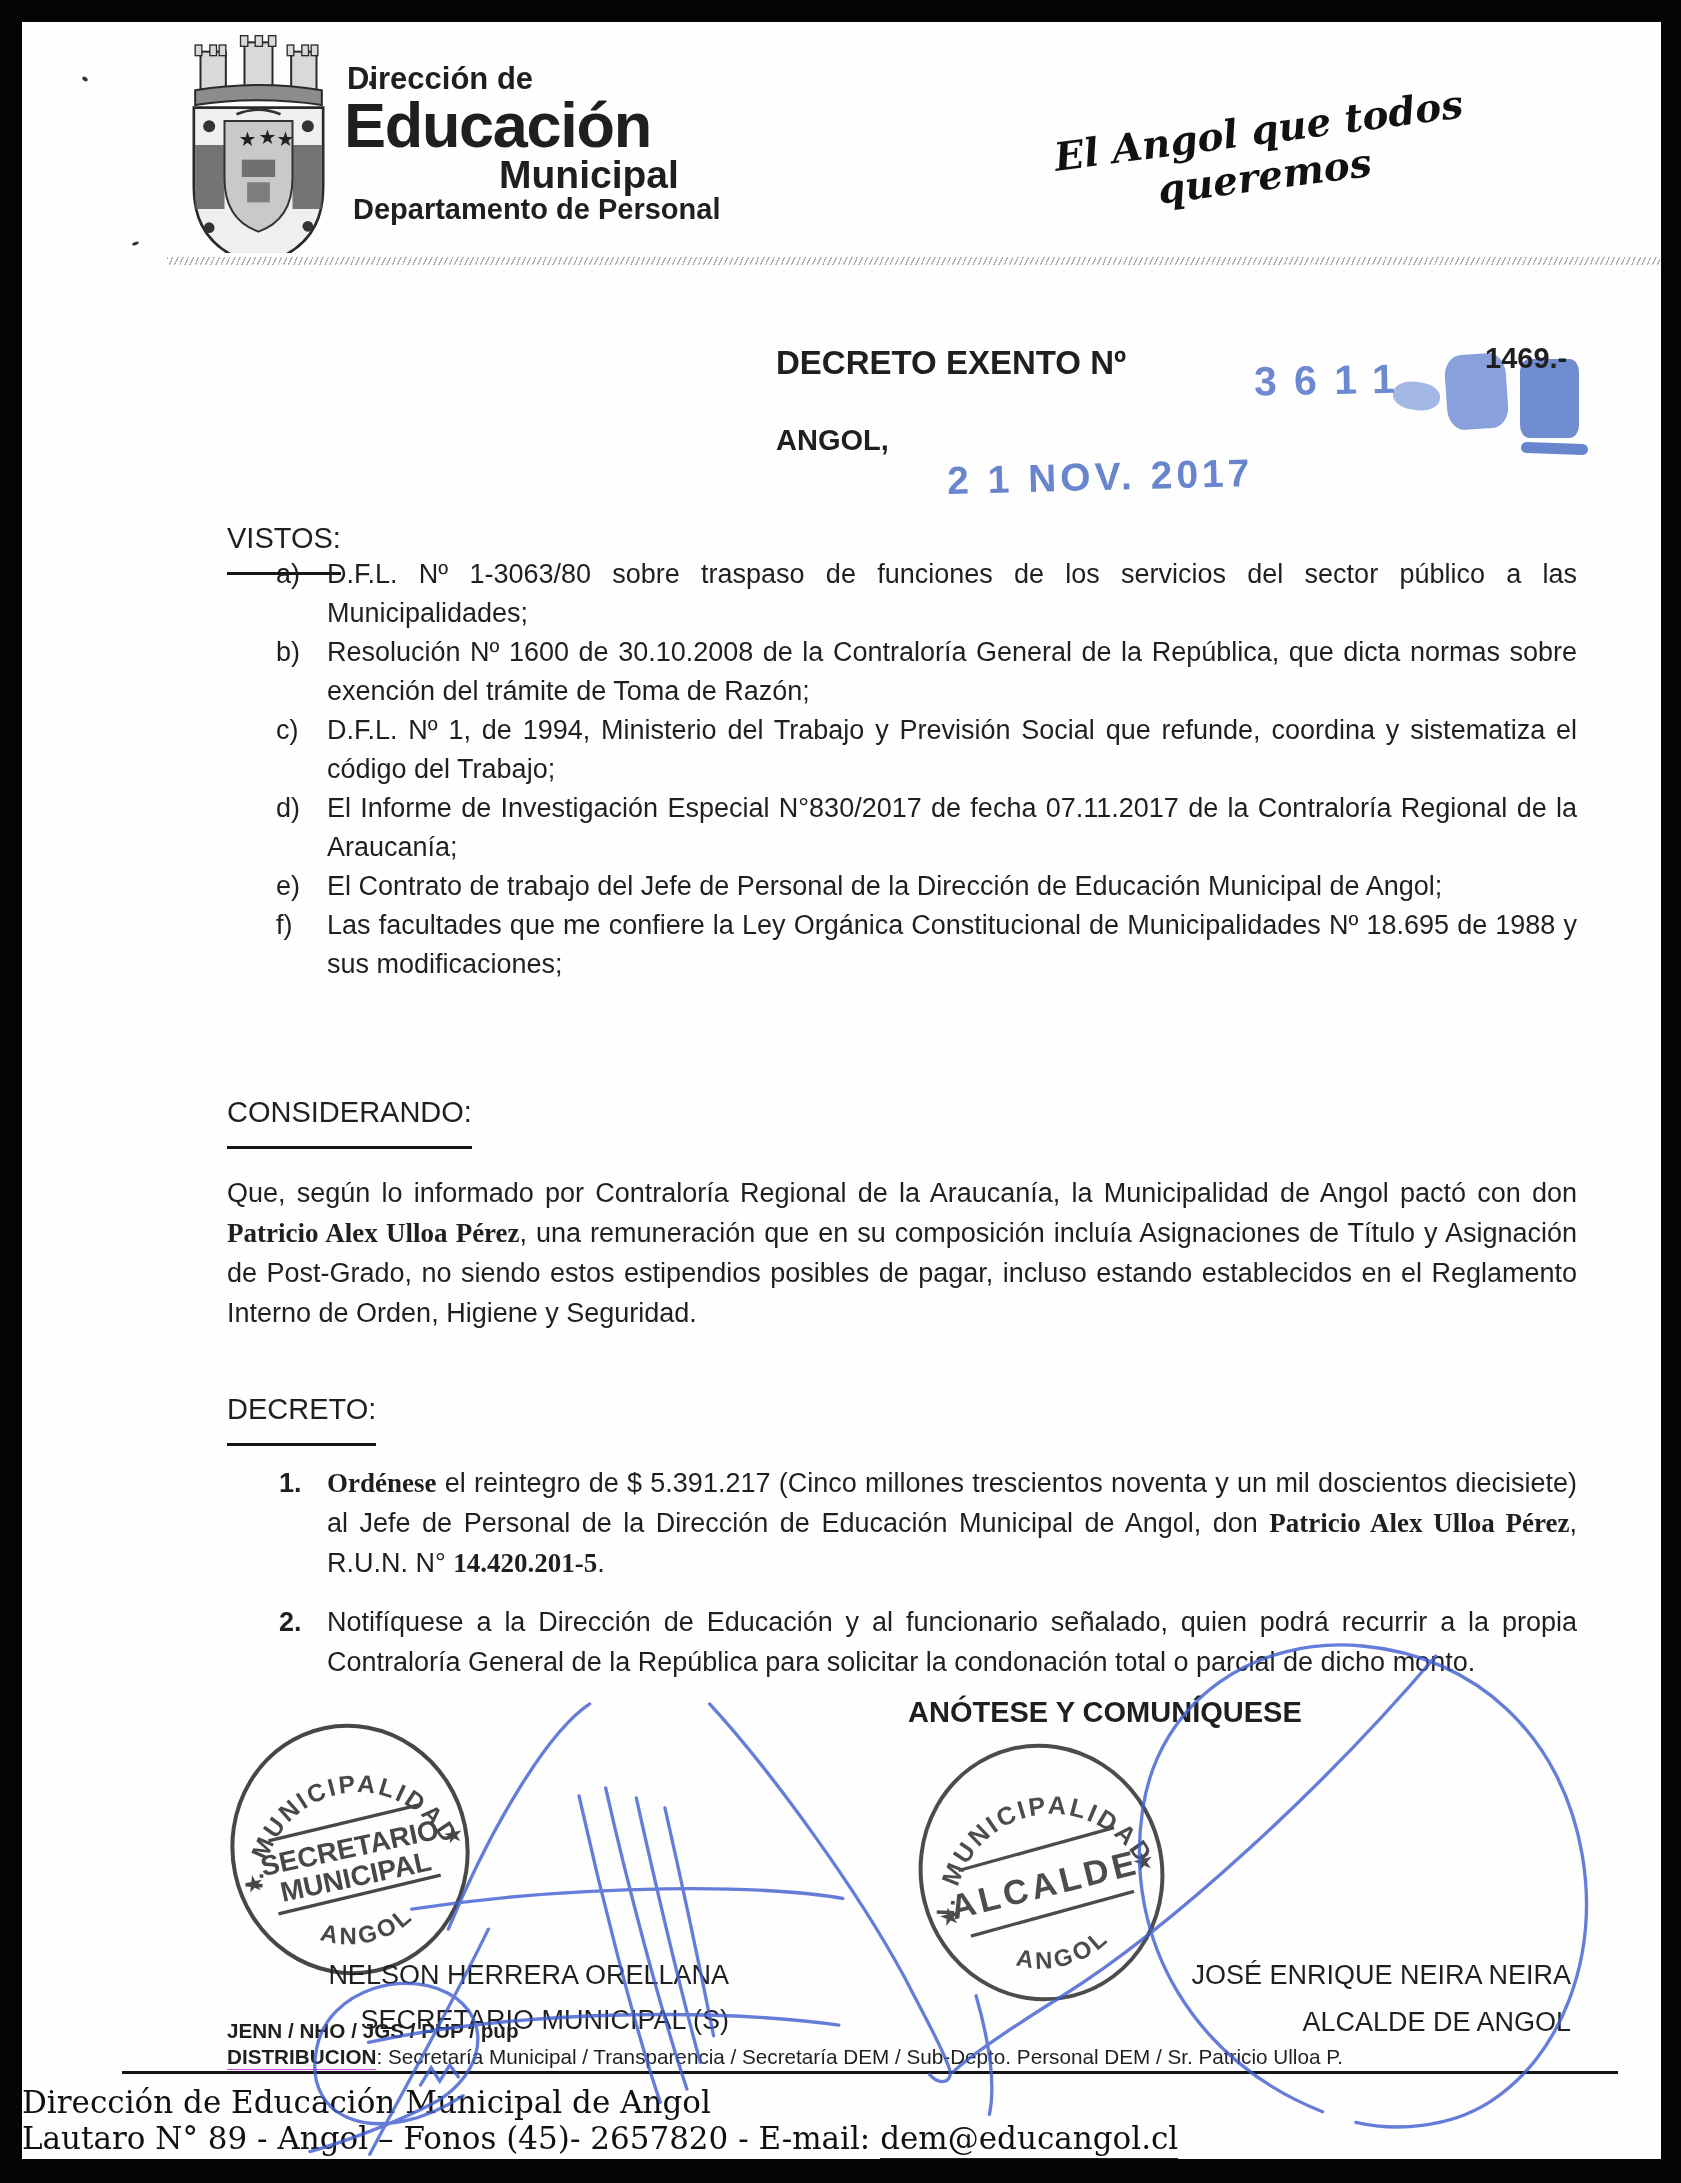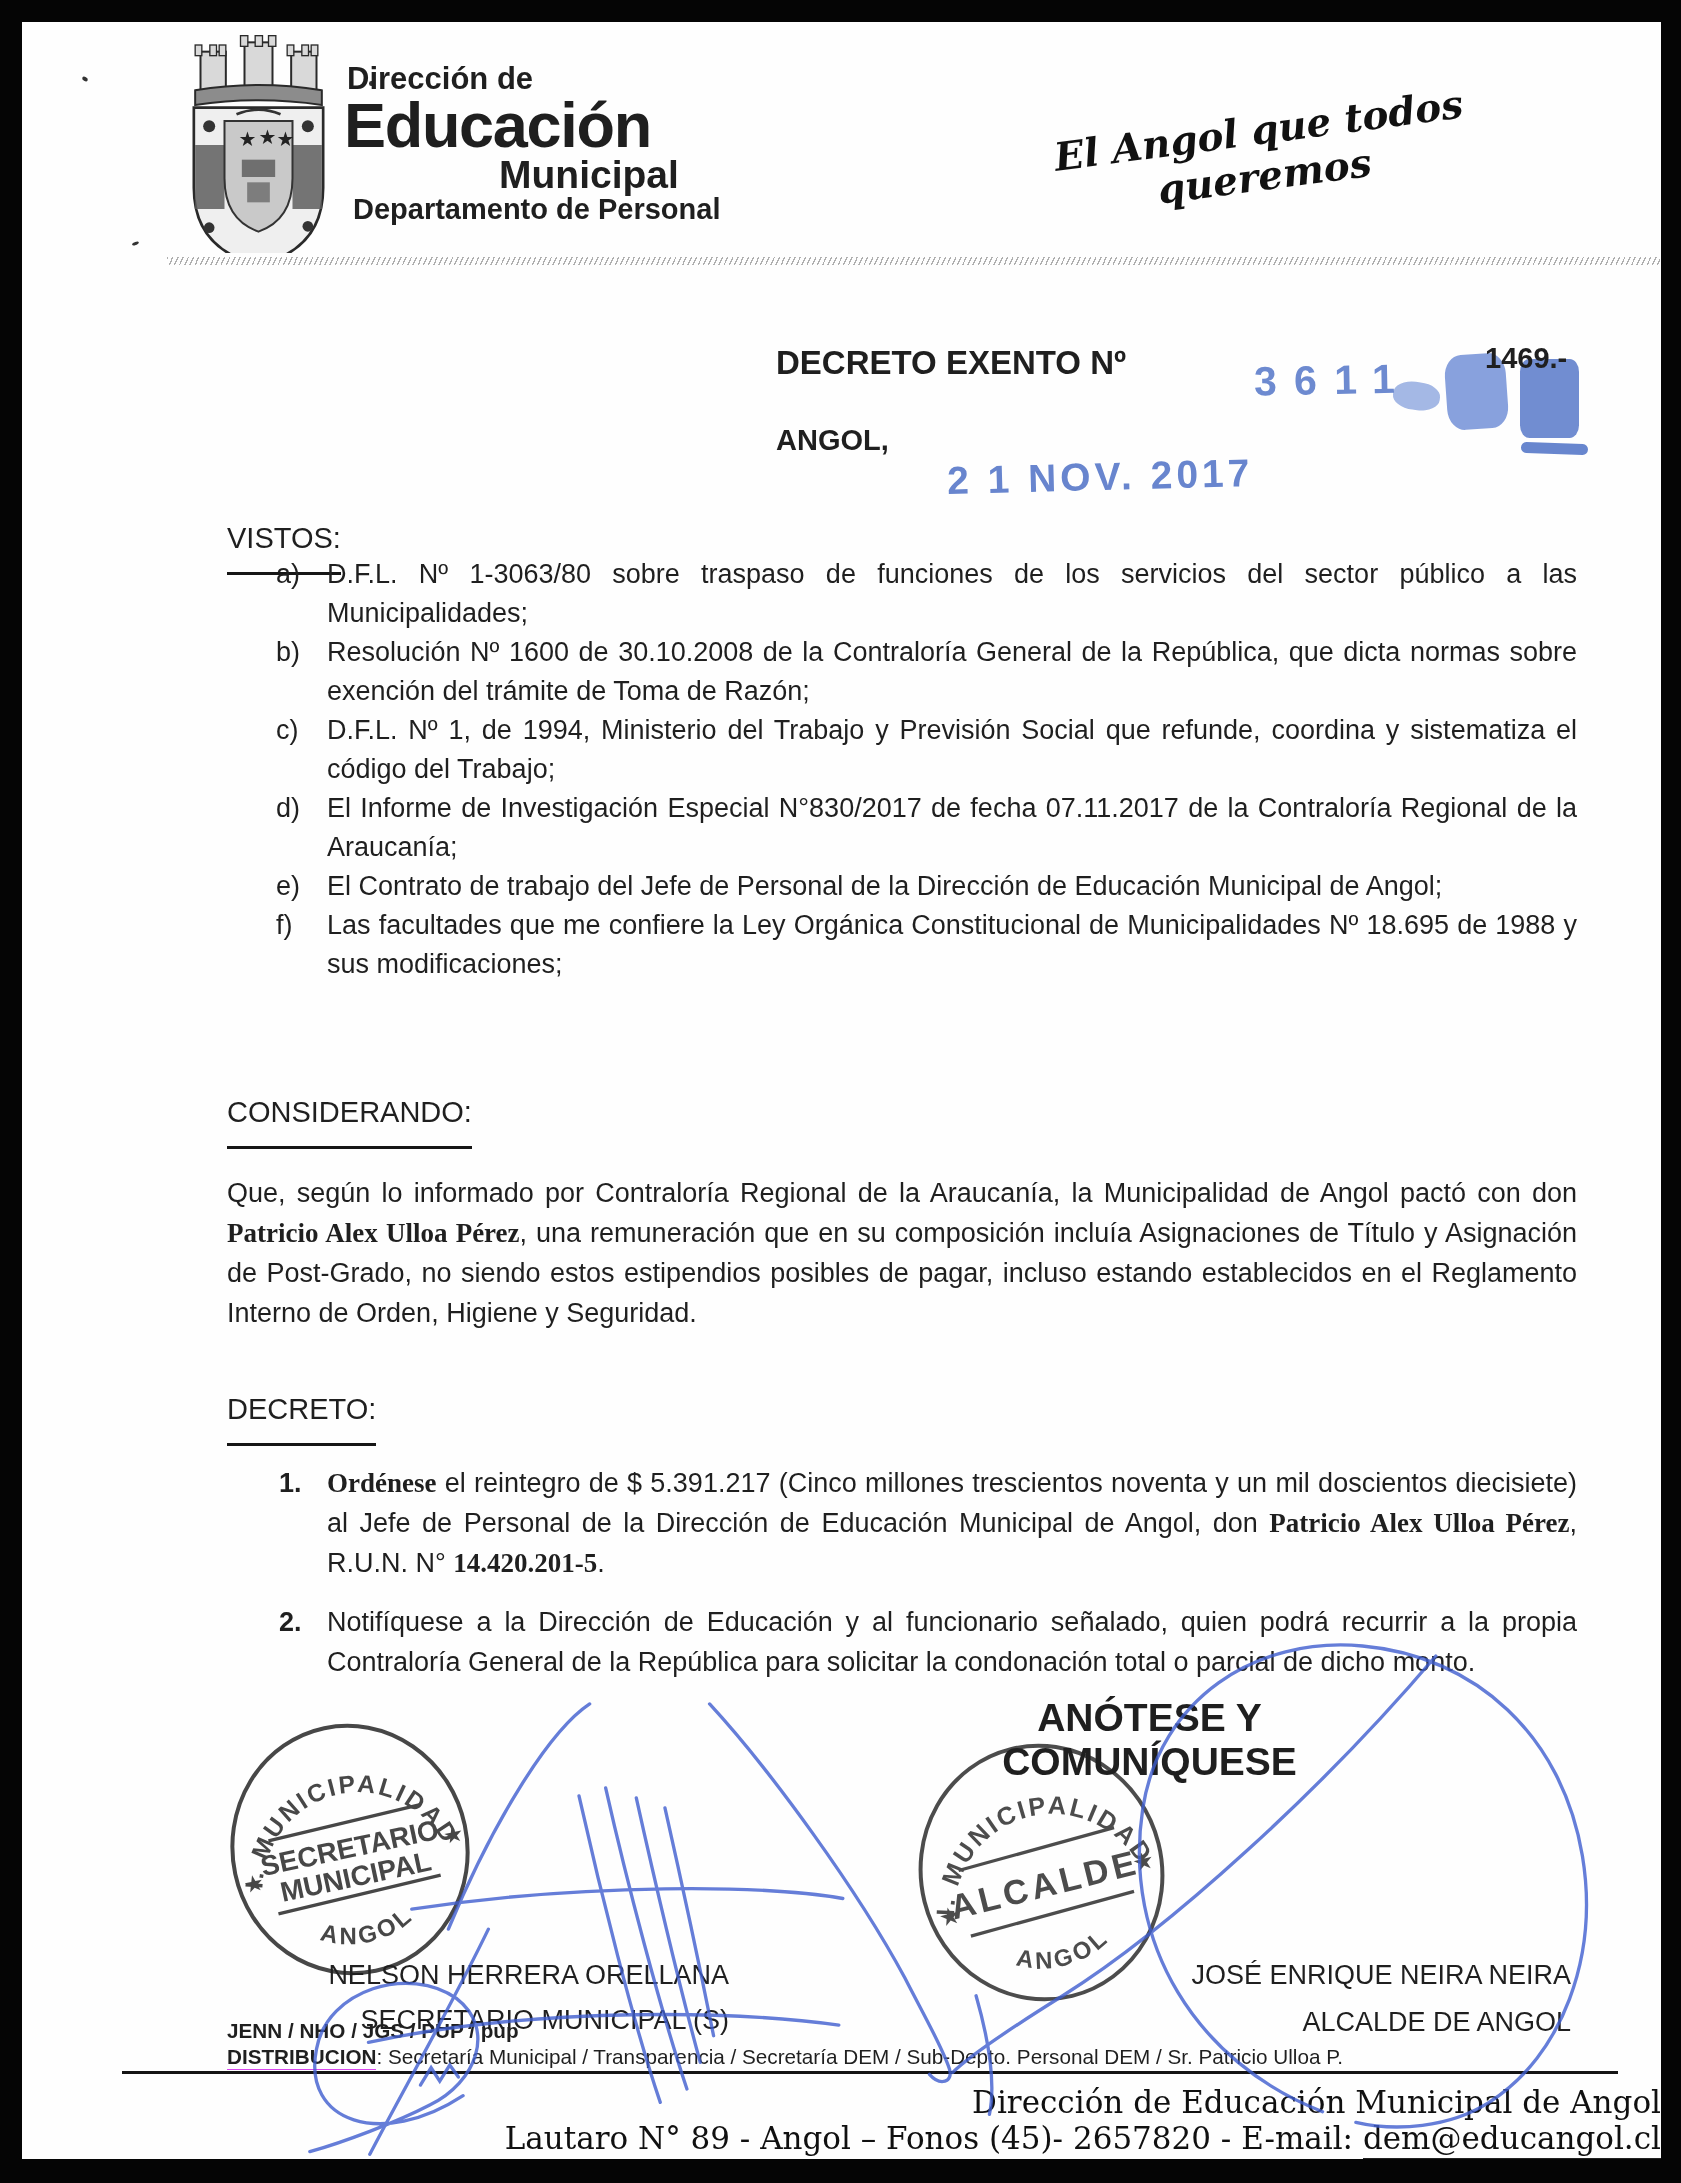--- a/index.html
+++ b/index.html
@@ -28,30 +28,30 @@
   
   .heading{font-size:29px;font-weight:normal;border-bottom:3.3px solid #161616;padding-bottom:18px;}
   .bodyblock{width:1350px;font-size:27px;line-height:39px;text-align:justify;}
   .vitem{display:flex;}
   .vletter{flex:none;width:100px;padding-left:49px;box-sizing:border-box;}
   .vtext{flex:1;text-align:justify;}
   .ditem{display:flex;margin-bottom:18.7px;}
   .dnum{flex:none;width:100px;padding-left:52px;box-sizing:border-box;font-weight:bold;}
   .para{width:1350px;font-size:27px;line-height:40px;text-align:justify;}
   
-  .anotese{left:914px;top:1674px;width:427px;text-align:center;font-size:39px;font-weight:bold;z-index:3;}
+  .anotese{left:886px;top:1674px;width:427px;text-align:left;font-size:29px;font-weight:bold;z-index:3;}
   .nameline{position:absolute;text-align:right;font-size:27px;font-weight:normal;z-index:3;}
   .stampsvg{position:absolute;z-index:2;}
   .sigsvg{position:absolute;left:0;top:1586px;z-index:7;pointer-events:none;}
   
   .initials{left:205px;top:1997px;font-size:20.7px;font-weight:bold;z-index:3;}
   .distrib{left:205px;top:2023px;font-size:20.7px;z-index:3;}
   .distrib .lbl{font-weight:bold;border-bottom:1px solid #d946ef;padding-bottom:1.3px;}
   .rule{left:100px;top:2049px;width:1496px;height:2.7px;background:#141414;z-index:1;}
-  .serifline{left:0px;width:1639px;text-align:right;font-family:"DejaVu Serif","Liberation Serif",serif;font-size:31px;color:#101010;z-index:2;}
+  .serifline{left:0px;width:1639px;text-align:left;font-family:"DejaVu Serif","Liberation Serif",serif;font-size:31px;color:#101010;z-index:2;}
   .email{border-bottom:2px solid #222;padding-bottom:2px;}
   svg text{font-family:"Liberation Sans","DejaVu Sans",sans-serif;}
 </style>
 </head>
 <body>
 
 <div class="frame">
  <div class="sheet">
 
   <div class="speck" style="left:60px;top:55px;width:6px;height:4px;transform:rotate(30deg);"></div>

